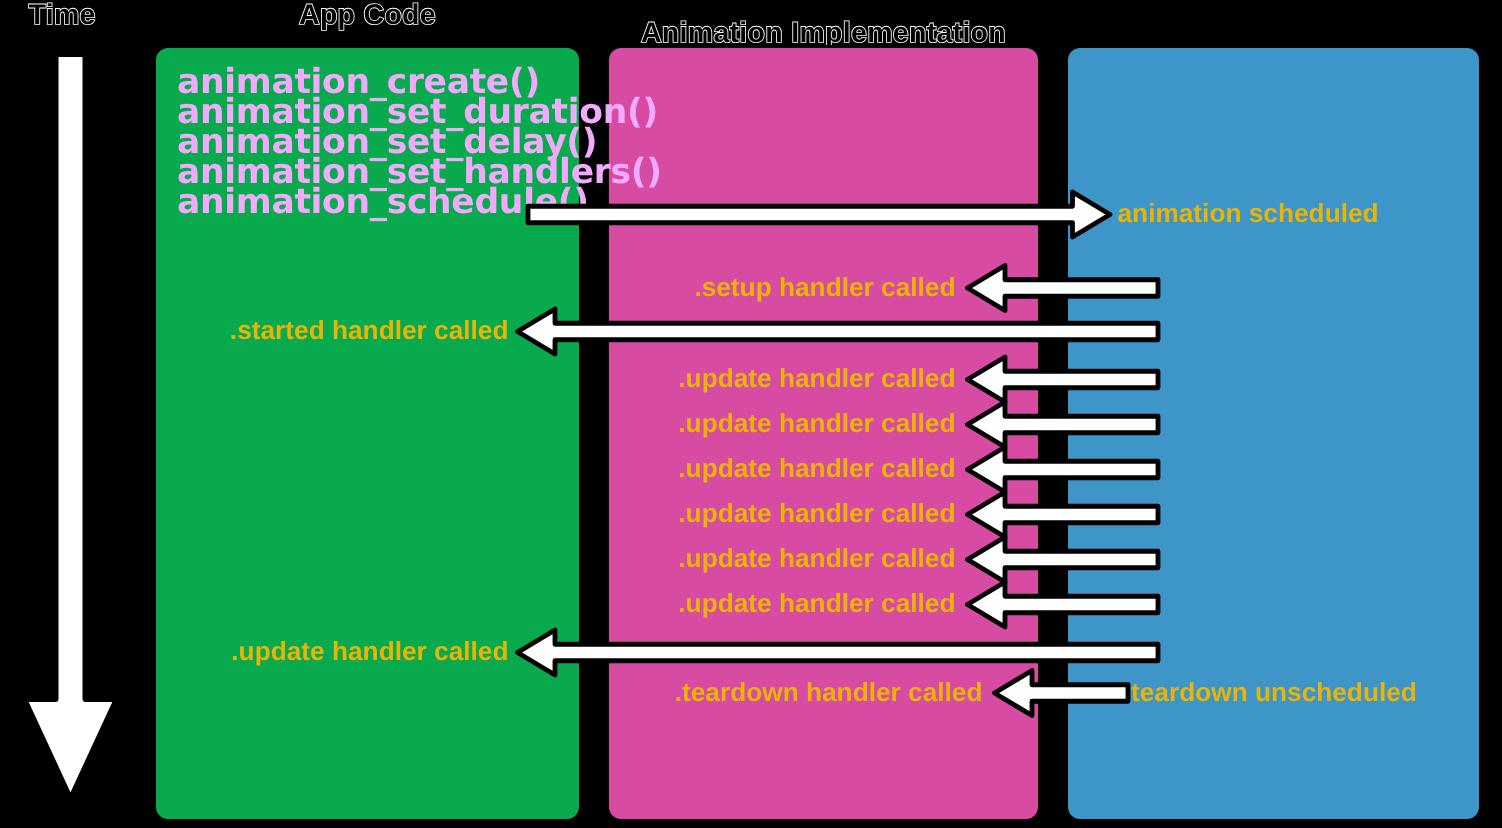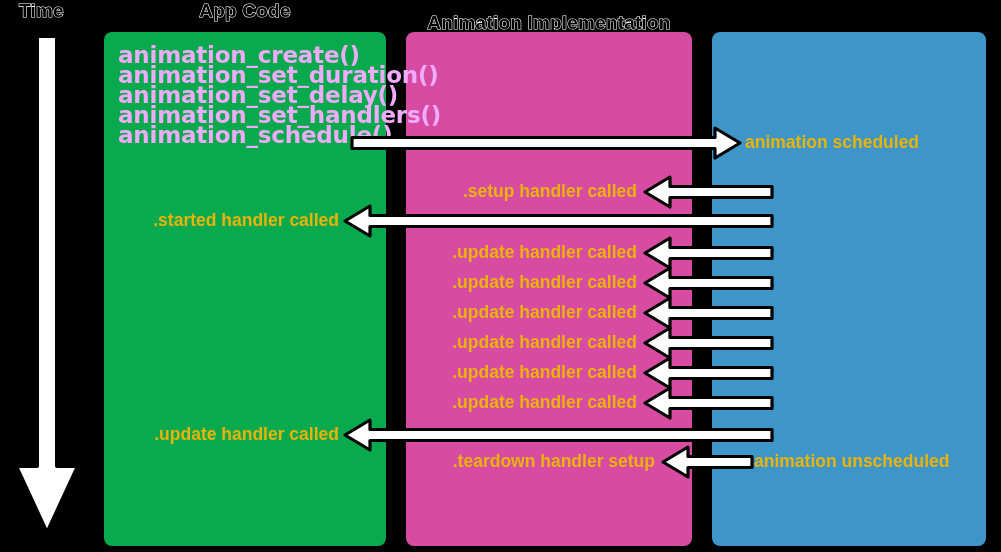--- a/index.html
+++ b/index.html
@@ -138,17 +138,17 @@
 
   <div class="lbl rightalign" style="left:637px;top:253px;">.update handler called</div>
   <div class="lbl rightalign" style="left:637px;top:283px;">.update handler called</div>
   <div class="lbl rightalign" style="left:637px;top:313px;">.update handler called</div>
   <div class="lbl rightalign" style="left:637px;top:343px;">.update handler called</div>
   <div class="lbl rightalign" style="left:637px;top:373px;">.update handler called</div>
   <div class="lbl rightalign" style="left:637px;top:403px;">.update handler called</div>
 
   <div class="lbl rightalign" style="left:339px;top:435px;">.update handler called</div>
 
-  <div class="lbl rightalign" style="left:655px;top:462px;">.teardown handler setup</div>
+  <div class="lbl rightalign" style="left:655px;top:462px;">.teardown handler called</div>
 
-  <div class="lbl right" style="left:754px;top:462px;">animation unscheduled</div>
+  <div class="lbl right" style="left:754px;top:462px;">teardown unscheduled</div>
 
 </div>
 
 </body></html>

